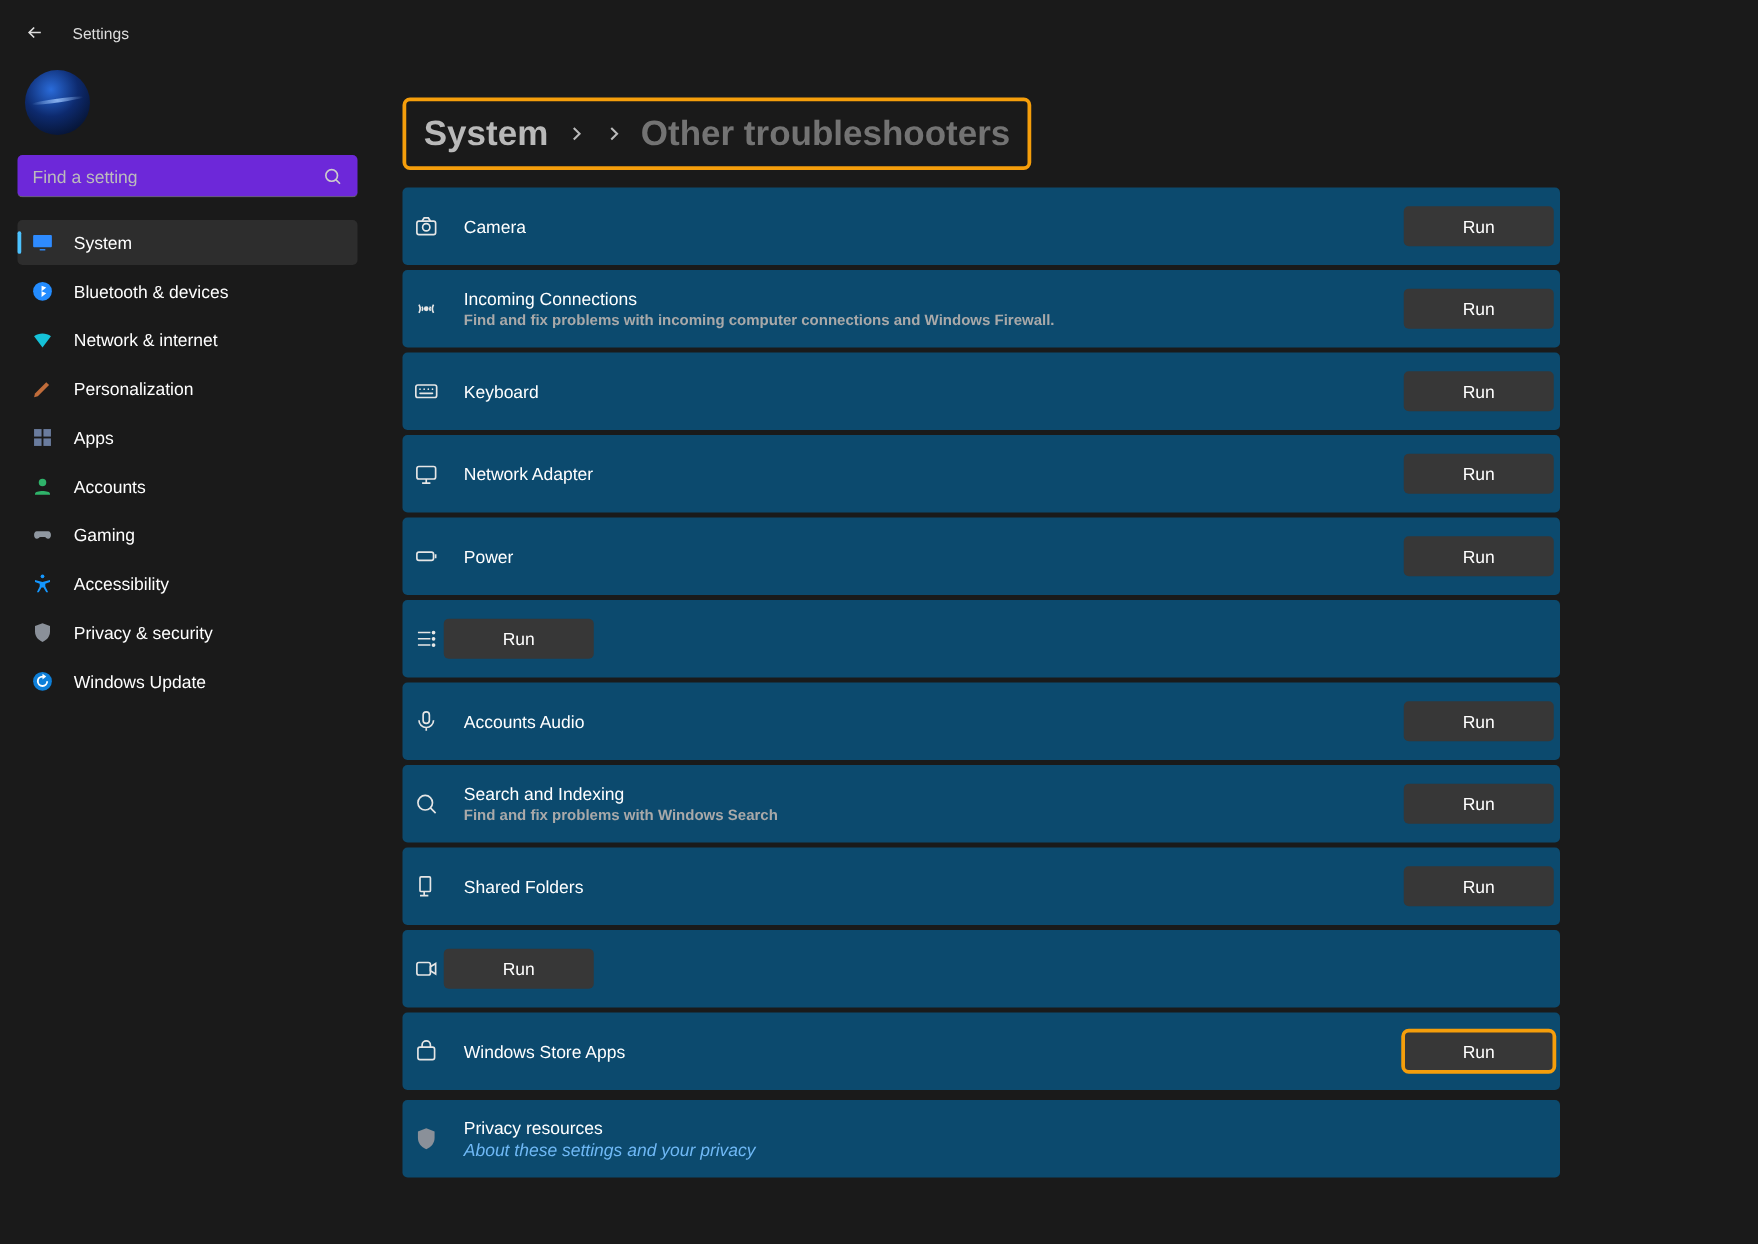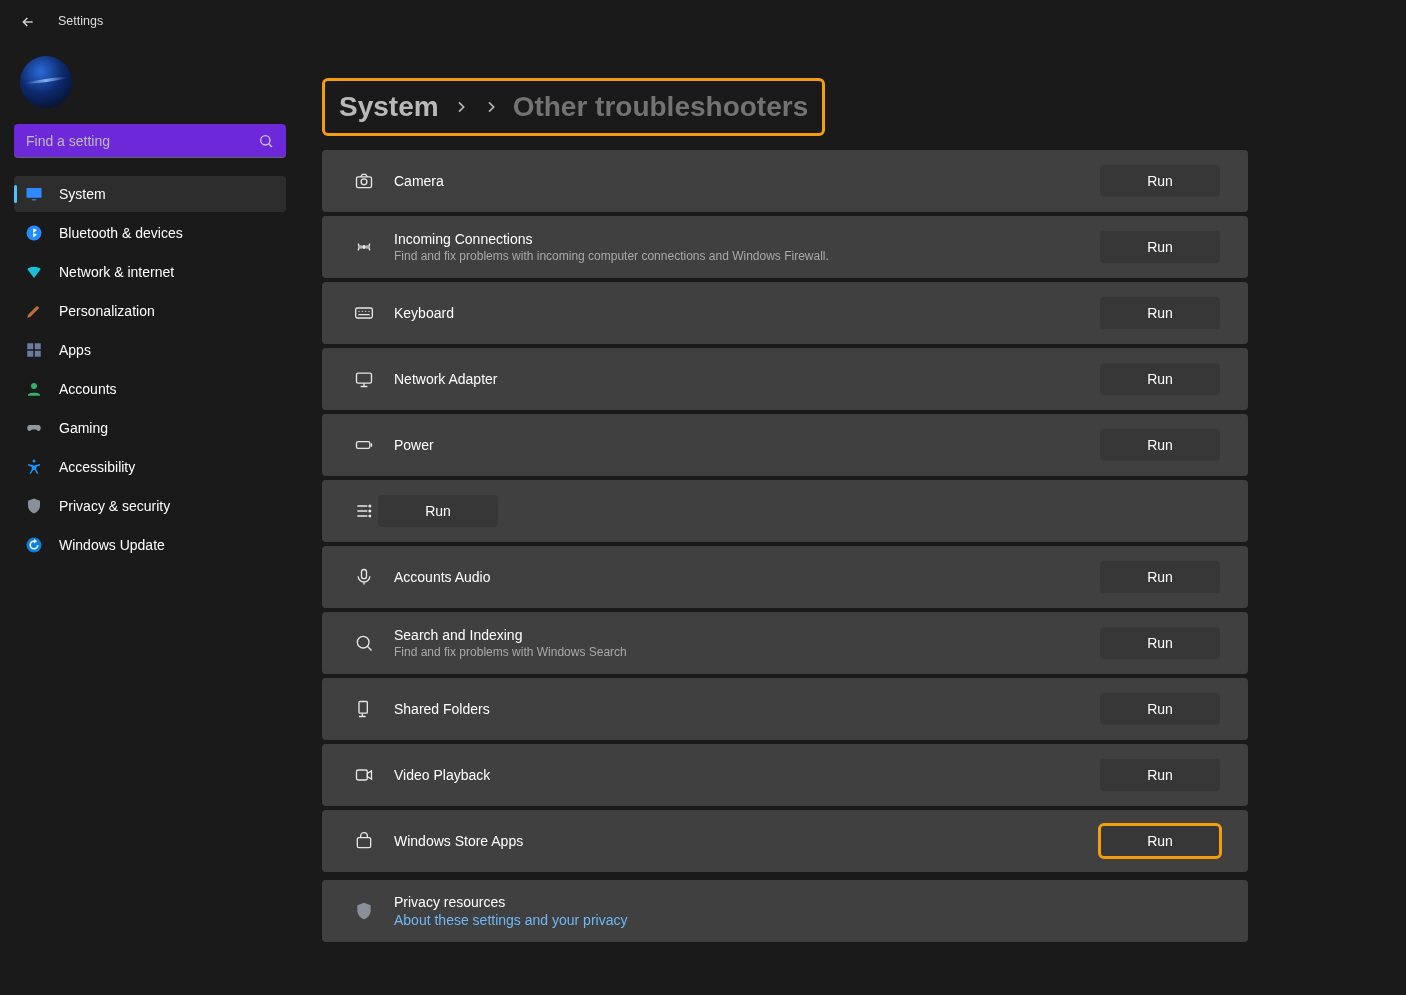--- a/index.html
+++ b/index.html
@@ -7,21 +7,21 @@
     background: #1a1a1a;
     color: #ffffff;
     font-family: "Segoe UI", -apple-system, Arial, sans-serif;
     font-size: 14px;
     width: 1406px;
     height: 995px;
     overflow: hidden;
   }
   .app { display:flex; flex-direction:column; height:100%; padding:0 50px 0 0;}
   .titlebar {
-    display:flex; align-items:flex-start; gap:18px;
+    display:flex; align-items:flex-end; gap:18px;
     padding: 14px 0 8px 20px; height:42px;
   }
   .back-btn { width:20px; text-align:center; font-size:16px; color:#ddd; cursor:pointer;}
   .title { font-size:12.5px; color:#ddd; font-weight:500;}
   .body { display:flex; flex:1; overflow:hidden;}
   .sidebar { width:300px; padding:10px 14px 0 14px; display:flex; flex-direction:column;}
   .avatar-wrap { padding:4px 0 16px 6px;}
   .avatar { width:52px; height:52px; border-radius:50%;
     background: radial-gradient(circle at 40% 30%, #2a6bd9 0%, #0d2a6e 45%, #030814 100%);
     position:relative; overflow:hidden;}
@@ -54,29 +54,29 @@
   .breadcrumb {
     display:flex; align-items:center; gap:14px;
     padding:10px 14px; margin-bottom:14px;
     border:3px solid #f59e0b; border-radius:6px; width:fit-content;
   }
   .crumb-link { font-size:28px; color:#b9b9b9; font-weight:600; cursor:pointer;}
   .crumb-sep { color:#b9b9b9; font-size:16px;}
   .crumb-current { font-size:28px; font-weight:700; color:#737373;}
   .cards { display:flex; flex-direction:column; gap:4px; max-width:926px;}
   .card {
-    background:#404040; border-radius:4px;
-    display:flex; align-items:center; padding:0 28px;
+    background:#0c4a6e; border-radius:4px;
+    display:flex; align-items:center; padding:0 5px;
     min-height:62px;
   }
   .card-icon { width:28px; display:flex; justify-content:center; color:#e6e6e6;}
   .card-text { flex:1; padding:14px 16px;}
   .card-title { font-size:14px; color:#fff;}
-  .card-desc { font-size:12px; color:#a9a9a9; margin-top:2px;}
-  .card-link { font-size:14px; color:#6fb8f5; margin-top:2px; cursor:pointer;}
+  .card-desc { font-size:12px; color:#a9a9a9; margin-top:2px;font-weight:bold;}
+  .card-link { font-size:14px; color:#6fb8f5; margin-top:2px; cursor:pointer;font-style:italic;}
   .run-btn {
     width:120px; height:32px; background:#373737; color:#fff;
     border:none; border-radius:4px; font-size:14px; cursor:pointer;
   }
   .run-btn.hl { outline:3px solid #f59e0b; outline-offset:-1px;}
   
   .ic-system   { color:#2e8bff;}
   .ic-bt       { color:#238cff;}
   .ic-net      { color:#15c2d8;}
   .ic-pers     { color:#c06c3a;}
@@ -356,23 +356,20 @@
           <button class="run-btn">Run</button>
         </div>
 
         <div class="card">
           <span class="card-icon">
             <svg class="svg20" viewBox="0 0 24 24" fill="none" stroke="currentColor" stroke-width="1.6">
                 <rect x="3" y="6" width="13" height="12" rx="2"></rect>
                 <path d="M16 10l5-3v10l-5-3z"></path>
               </svg>
           </span>
-          <div class="card-text">
-              <div class="card-title">Video Playback</div>
-            </div>
           <button class="run-btn">Run</button>
         </div>
 
         <div class="card">
           <span class="card-icon">
             <svg class="svg20" viewBox="0 0 24 24" fill="none" stroke="currentColor" stroke-width="1.6">
                 <rect x="4" y="8" width="16" height="12" rx="2"></rect>
                 <path d="M8 8V6a4 4 0 0 1 8 0v2"></path>
               </svg>
           </span>

